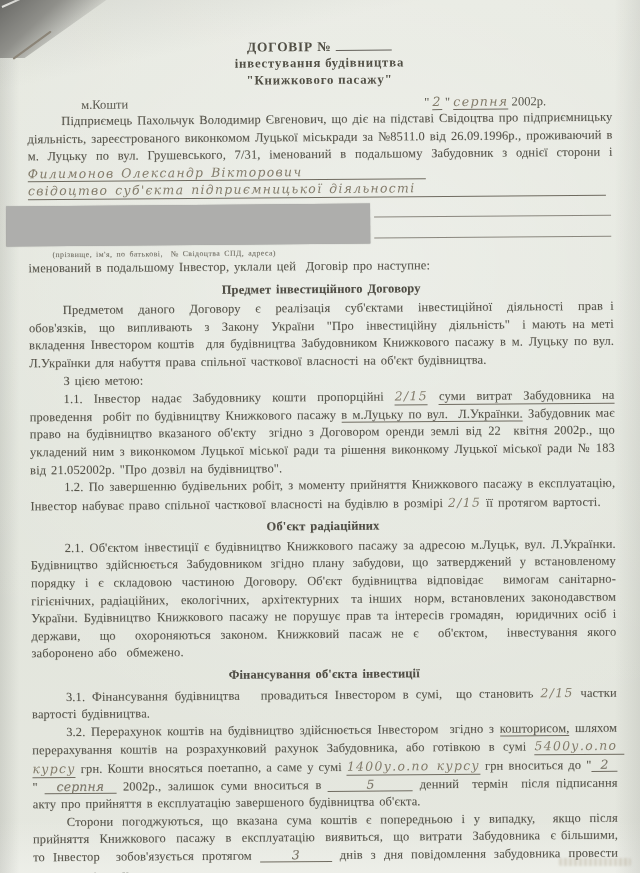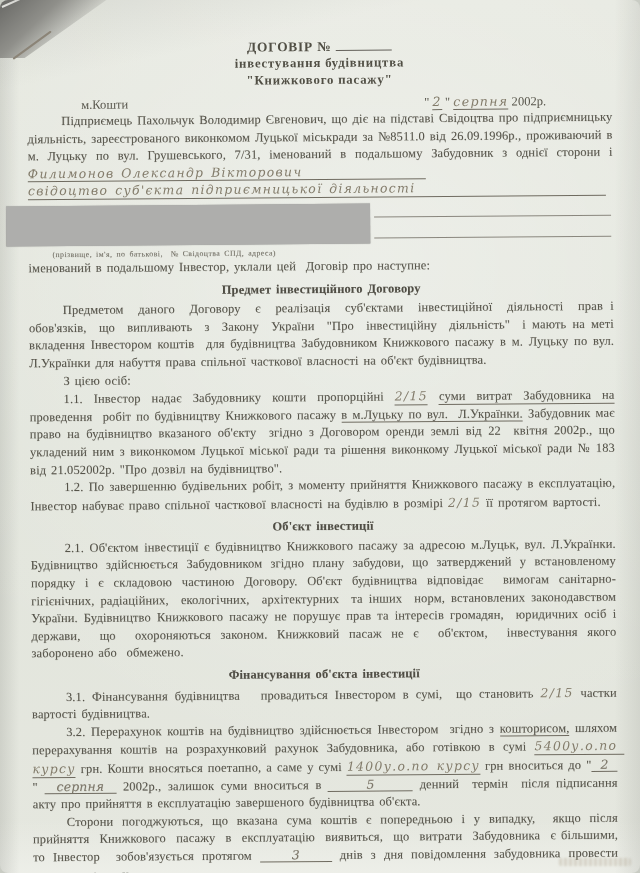--- a/index.html
+++ b/index.html
@@ -10,21 +10,20 @@
   }
   .page {
     position:relative; width:640px; height:873px; overflow:hidden;
     background:
       radial-gradient(130% 95% at 58% 30%, rgba(255,255,255,0.30), rgba(255,255,255,0) 62%),
       linear-gradient(168deg, rgba(150,152,146,0.22) 0%, rgba(150,152,146,0) 9%),
       linear-gradient(90deg, rgba(120,122,116,0.20) 0%, rgba(120,122,116,0) 3%),
       linear-gradient(270deg, rgba(120,122,116,0.16) 0%, rgba(120,122,116,0) 4%),
       linear-gradient(0deg, rgba(245,246,242,0.5) 0%, rgba(245,246,242,0) 6%),
       linear-gradient(180deg, #e7e9e1 0%, #e2e5dc 50%, #e5e7df 100%);
-    border-radius: 8px;
   }
   
   .corner-dark {
     position:absolute; top:-4px; left:-6px; width:118px; height:62px;
     background:linear-gradient(137deg, #62625f 0%, #8f8f8a 38%, rgba(143,143,138,0) 70%);
     clip-path:polygon(0 0, 100% 0, 0 135%);
   }
   .corner-crease {
     position:absolute; top:6px; left:2px; width:108px; height:2px;
     background:linear-gradient(90deg, rgba(240,240,236,0.9), rgba(240,240,236,0.1));
@@ -115,24 +114,24 @@
           <div class="redacted-box"></div>
           <div class="ruled-lines">
             <div class="rl rl1"></div>
             <div class="rl rl2"></div>
           </div>
         </div>
         <div class="para caption p-noindent"><span class="seg ">(прізвище, ім'я, по батькові,  № Свідоцтва СПД, адреса)</span></div>
         <div class="para p-noindent"><span class="seg ">іменований в подальшому Інвестор, уклали цей  Договір про наступне:</span></div>
         <div class="para h-center"><span class="seg ">Предмет інвестиційного Договору</span></div>
         <div class="para"><span class="seg ">Предметом  даного  Договору  є  реалізація  суб'єктами  інвестиційної  діяльності  прав і обов'язків,  що  випливають  з  Закону  України  "Про  інвестиційну  діяльність"  і мають на меті вкладення Інвестором коштів  для будівництва Забудовником Книжкового пасажу в м. Луцьку по вул. Л.Українки для набуття права спільної часткової власності на об'єкт будівництва.</span></div>
-        <div class="para"><span class="seg ">З цією осіб:</span></div>
+        <div class="para"><span class="seg ">З цією метою:</span></div>
         <div class="para"><span class="seg ">1.1. Інвестор надає Забудовнику кошти пропорційні </span><span class="seg h u">2/15</span><span class="seg "> </span><span class="seg u">суми витрат Забудовника на</span><span class="seg "> проведення  робіт по будівництву Книжкового пасажу </span><span class="seg u">в м.Луцьку по вул.  Л.Українки.</span><span class="seg "> Забудовник має право на будівництво вказаного об'єкту  згідно з Договором оренди землі від 22  квітня 2002р., що укладений ним з виконкомом Луцької міської ради та рішення виконкому Луцької міської ради № 183 від 21.052002р. "Про дозвіл на будівництво".</span></div>
         <div class="para"><span class="seg ">1.2. По завершенню будівельних робіт, з моменту прийняття Книжкового пасажу в експлуатацію, Інвестор набуває право спільної часткової власності на будівлю в розмірі </span><span class="seg h">2/15</span><span class="seg "> її протягом вартості.</span></div>
-        <div class="para h-center"><span class="seg ">Об'єкт інвестиції</span></div>
+        <div class="para h-center"><span class="seg ">Об'єкт радіаційних</span></div>
         <div class="para"><span class="seg ">2.1. Об'єктом інвестиції є будівництво Книжкового пасажу за адресою м.Луцьк, вул. Л.Українки. Будівництво здійснюється Забудовником згідно плану забудови, що затверджений у встановленому порядку і є складовою частиною Договору. Об'єкт будівництва відповідає  вимогам санітарно-гігієнічних, радіаційних,  екологічних,  архітектурних  та інших  норм, встановлених законодавством  України. Будівництво Книжкового пасажу не порушує прав та інтересів громадян,  юридичних осіб і держави,  що  охороняються законом. Книжковий пасаж не є  об'єктом,  інвестування якого заборонено або  обмежено.</span></div>
         <div class="para h-center"><span class="seg ">Фінансування об'єкта інвестиції</span></div>
         <div class="para"><span class="seg ">3.1. Фінансування будівництва   провадиться Інвестором в сумі,  що становить </span><span class="seg h">2/15</span><span class="seg "> частки вартості будівництва.</span></div>
         <div class="para"><span class="seg ">3.2. Перерахунок коштів на будівництво здійснюється Інвестором  згідно з </span><span class="seg u">кошторисом,</span><span class="seg "> шляхом перерахування коштів на розрахунковий рахунок Забудовника, або готівкою в сумі </span><span class="seg h u">5400у.о.по курсу</span><span class="seg "> грн. Кошти вносяться поетапно, а саме у сумі </span><span class="seg h u">1400у.о.по курсу</span><span class="seg "> грн вноситься до "</span><span class="seg b" style="min-width: 26px;">2</span><span class="seg ">" </span><span class="seg b" style="min-width: 72px;">серпня</span><span class="seg "> 2002р., залишок суми вноситься в </span><span class="seg b" style="min-width: 85px;">5</span><span class="seg "> денний  термін  після підписання акту про прийняття в експлуатацію завершеного будівництва об'єкта.</span></div>
         <div class="para"><span class="seg ">Сторони погоджуються, що вказана сума коштів є попередньою і у випадку,  якщо після прийняття  Книжкового  пасажу  в  експлуатацію  виявиться,  що  витрати  Забудовника  є більшими, то Інвестор  зобов'язується протягом </span><span class="seg b" style="min-width: 72px;">3</span><span class="seg "> днів з дня повідомлення забудовника провести додаткову оплату.</span></div>
       </div>
   </div>
 
   <div class="watermark"></div>
 </div>

